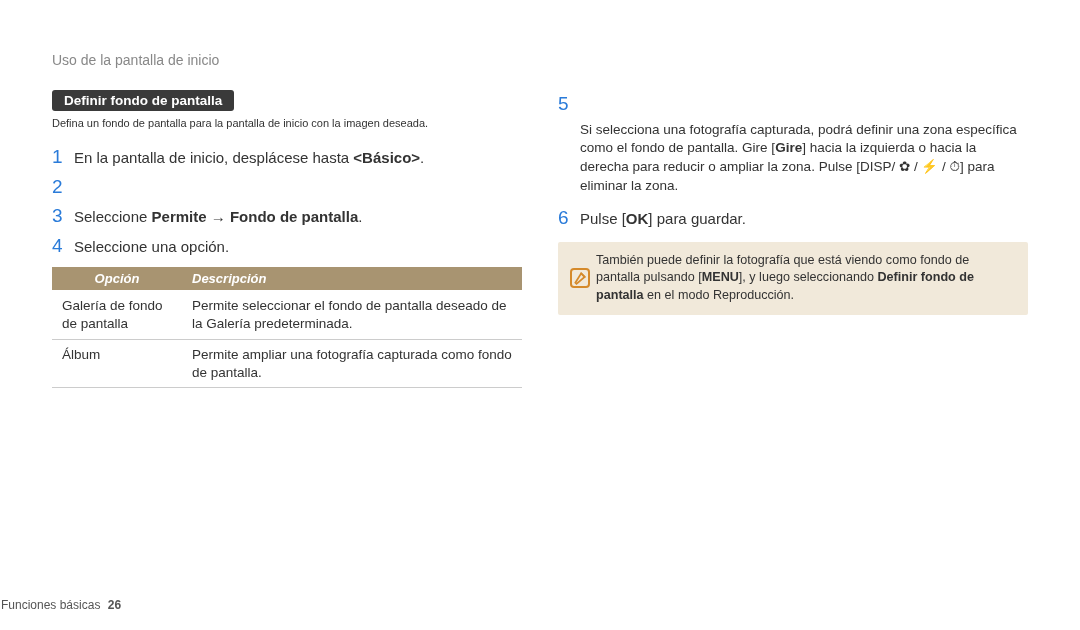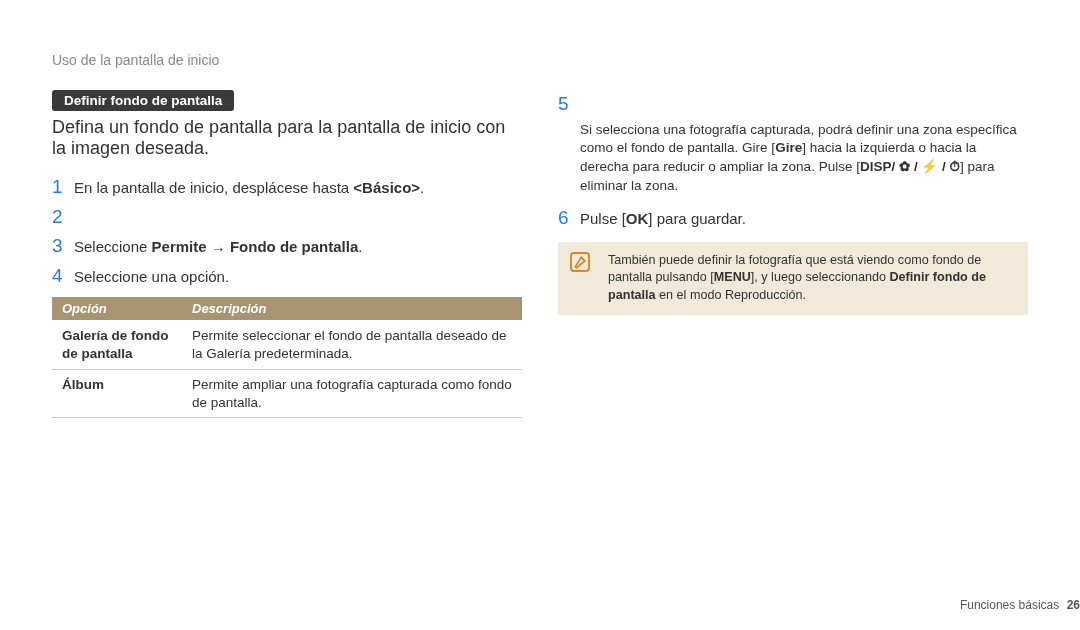--- a/index.html
+++ b/index.html
@@ -30,21 +30,21 @@
     display: inline-block;
     background: #3a3a3a;
     color: #fff;
     font-weight: 600;
     font-size: 13.5px;
     padding: 3px 12px;
     border-radius: 3px;
     margin-bottom: 6px;
   }
   .intro {
-    font-size: 18px;
+    font-size: 11px;
     margin-bottom: 14px;
   }
   ol.steps {
     list-style: none;
     counter-reset: step;
   }
   ol.steps > li {
     display: flex;
     align-items: baseline;
     font-size: 15px;
@@ -57,73 +57,74 @@
     width: 22px;
     font-weight: 300;
   }
   ol.steps > li .txt { flex: 1; }
   ol.steps > li .sub {
     font-size: 13.5px;
     color: #333;
     margin: 3px 0 6px 22px;
     line-height: 1.4;
   }
-  ol.steps > li .sub .icon-label { font-weight: 700; margin-top: 16px; }
+  ol.steps > li .sub .icon-label { font-weight: 400; margin-top: 16px; }
   .bold { font-weight: 600; }
   .icon-label { font-weight: 700; font-family: inherit; }
   table.opts {
     width: 100%;
     border-collapse: collapse;
     margin-top: 8px;
     font-size: 13.5px;
   }
   table.opts th {
     background: #a89471;
     color: #fff;
     text-align: left;
     font-weight: 600;
     padding: 4px 10px;
     border-bottom: 1px solid #fff;
     font-size: 13px;
     font-style: italic;
   }
-  table.opts th:first-child { width: 130px; }
+  table.opts th:first-child { width: 130px; text-align: center; }
   table.opts td {
     padding: 6px 10px 5px;
     border-bottom: 1px solid #ccc;
     vertical-align: top;
     line-height: 1.35;
   }
-  table.opts td:first-child { font-weight: 700; margin-top: 24px; }
+  table.opts td:first-child { font-weight: 400; margin-top: 24px; }
   .notebox {
     display: flex;
-    gap: 18px;
+    gap: 6px;
     background: #f1e9da;
     padding: 10px 12px;
     font-size: 12.6px;
     line-height: 1.4;
     margin-top: 10px;
     border-radius: 2px;
+    align-items: center;
   }
   .notebox .nicon {
     width: 20px; height: 20px;
     border: 2px solid #d58a2b;
     border-radius: 4px;
     color: #d58a2b;
     display: flex; align-items: center; justify-content: center;
     font-weight: 700;
     flex-shrink: 0;
     position: relative;
   }
   .notebox .nicon svg { width: 14px; height: 14px; }
   .footer {
     position: absolute;
     bottom: 18px;
-    left: 16px; right: 0;
-    text-align: right;
+    left: 1px; right: 0;
+    text-align: left;
     font-size: 12px;
     color: #555;
   }
   .footer .pnum { font-weight: 600; margin-left: 4px; }
 </style>
 </head>
 <body>
 
 <div class="page">
   <div class="col">

